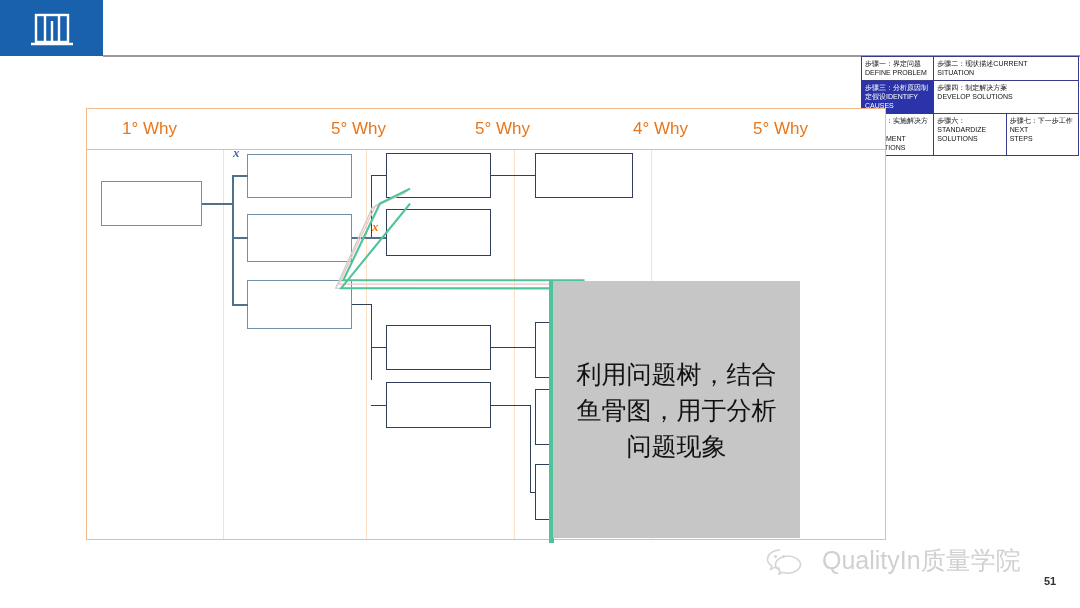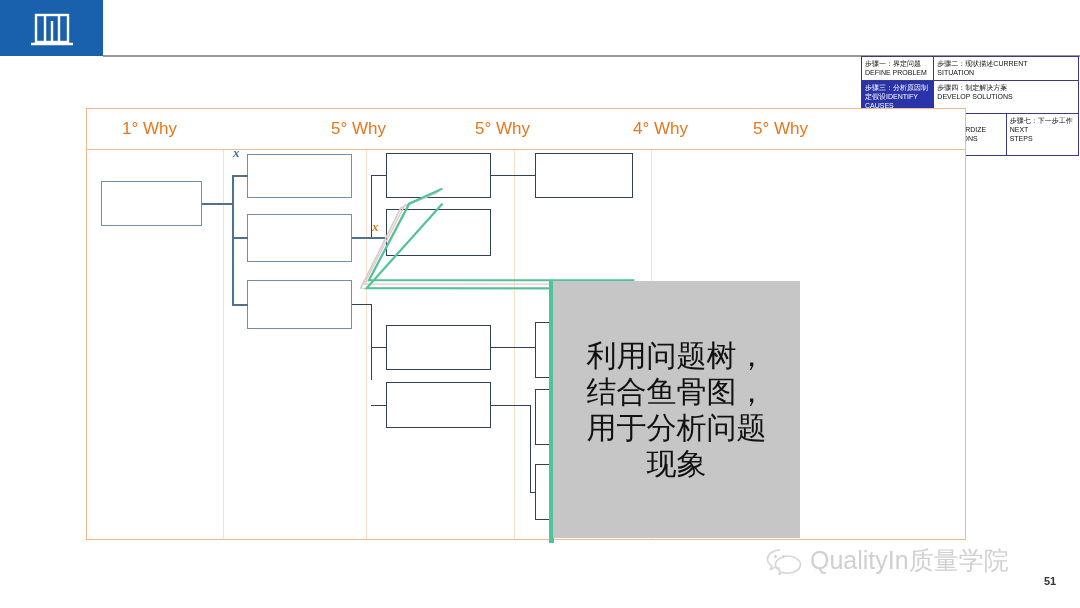--- a/index.html
+++ b/index.html
@@ -41,21 +41,21 @@
     border:1px solid #3a3a8c;
     padding:2px 2px 3px 3px;vertical-align:top;
     background:#fff;
   }
   .step-table td.active{background:#2b33a8;color:#fff;border-color:#2b33a8;}
   .cn{display:block;}
   .en{display:block;}
 
   
   .frame{
-    position:absolute;left:86px;top:108px;width:880px;height:432px;
+    position:absolute;left:86px;top:108px;width:800px;height:432px;
     border:1px solid #f2b98c;box-sizing:border-box;background:#fff;
   }
   .header-row{
     position:absolute;left:0;top:0;right:0;height:41px;
     border-bottom:1px solid #f2b98c;box-sizing:border-box;
   }
   .why-label{
     position:absolute;top:10px;color:#e8761b;font-size:17px;white-space:nowrap;
   }
   .col-div{
@@ -85,32 +85,32 @@
   
   .strokes{position:absolute;left:0;top:0;width:100%;height:100%;pointer-events:none;}
 
   
   .callout{
     position:absolute;left:553px;top:281px;width:247px;height:257px;
     background:#c6c6c6;
     display:flex;align-items:center;justify-content:center;
   }
   .callout-text{
-    color:#111;font-size:30px;line-height:36px;text-align:center;
+    color:#111;font-size:25px;line-height:36px;text-align:center;
     font-family:"Liberation Sans","DejaVu Sans",sans-serif;
     width:200px;
   }
   .callout-bar{
     position:absolute;left:549px;top:281px;width:5px;height:262px;background:#4fc39a;
   }
 
   
   .watermark{
     position:absolute;left:766px;top:544px;
-    display:flex;align-items:center;gap:8px;
+    display:flex;align-items:center;gap:20px;
     color:#d0d0d4;font-size:25px;white-space:nowrap;
     font-family:"Liberation Sans","DejaVu Sans",sans-serif;
   }
   .wechat-ico{width:36px;height:28px;display:block;}
   .pagenum{
     position:absolute;left:1044px;top:575px;color:#333;font-size:11px;font-weight:bold;
   }
 </style>
 </head>
 <body>

